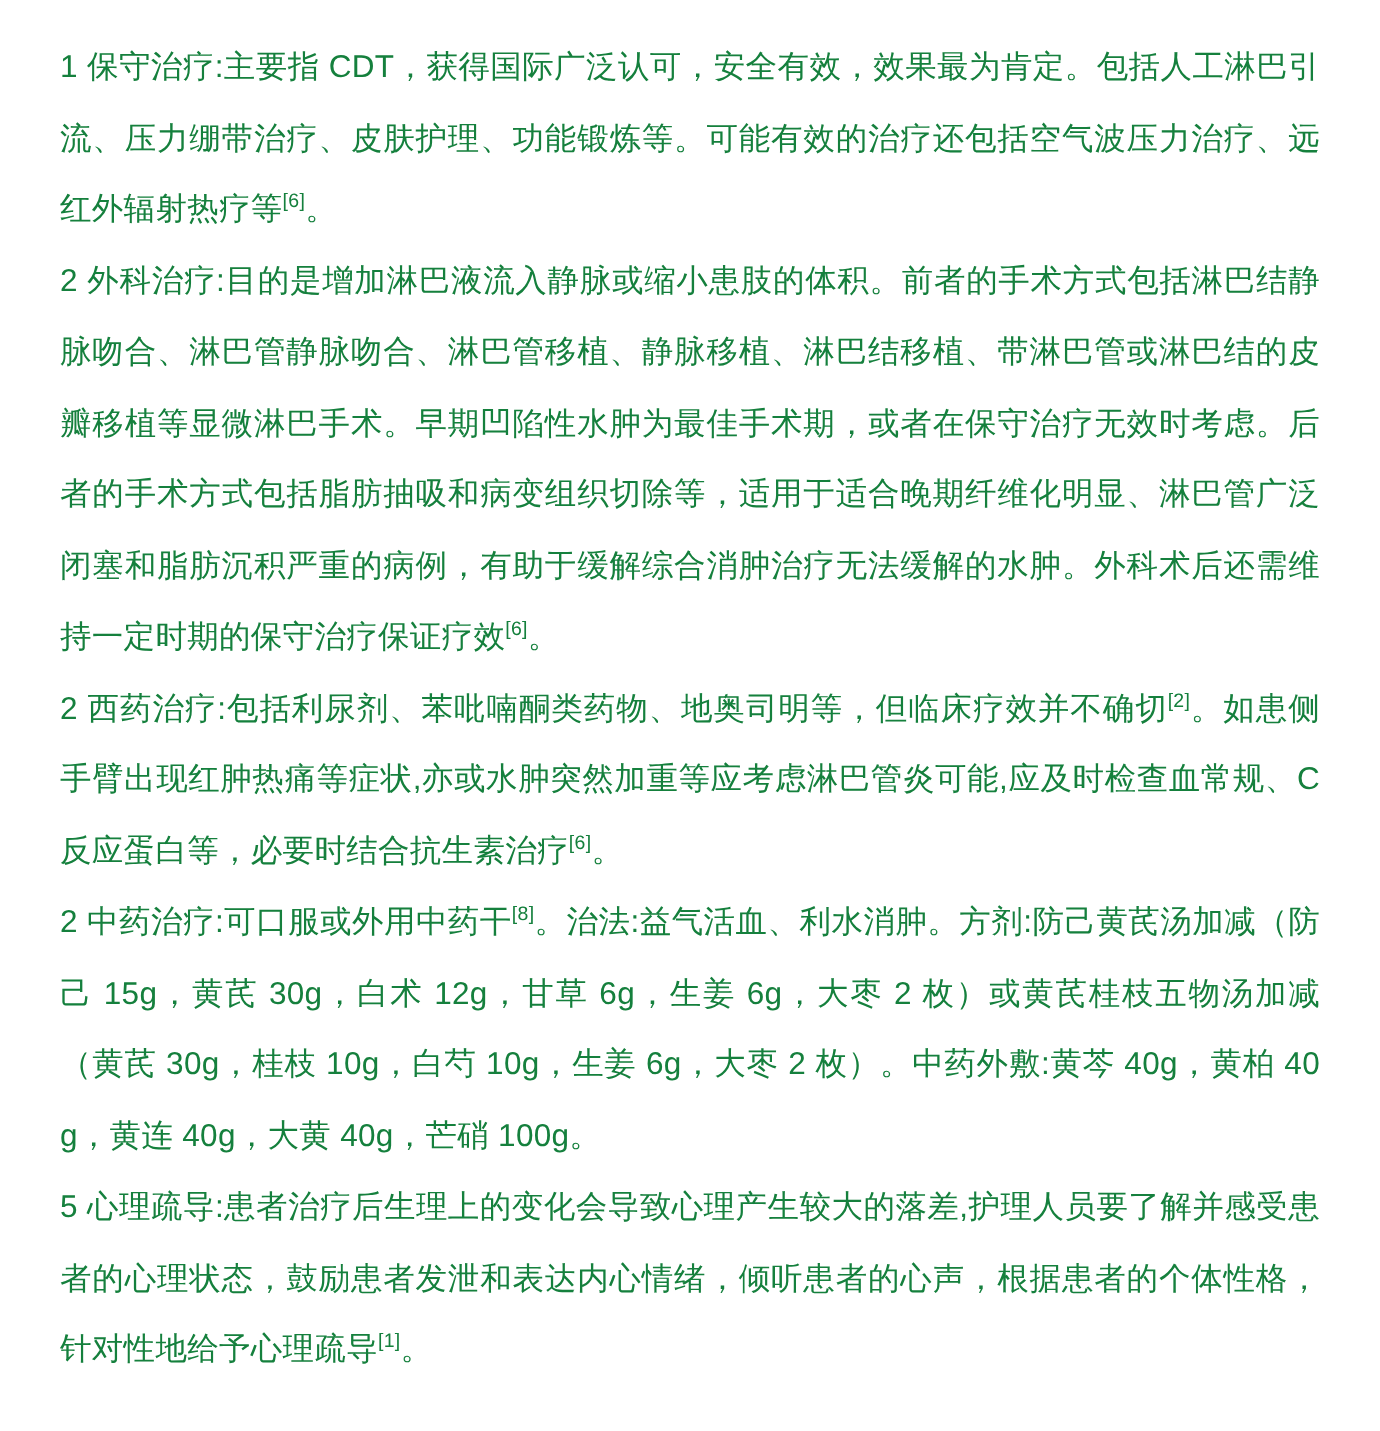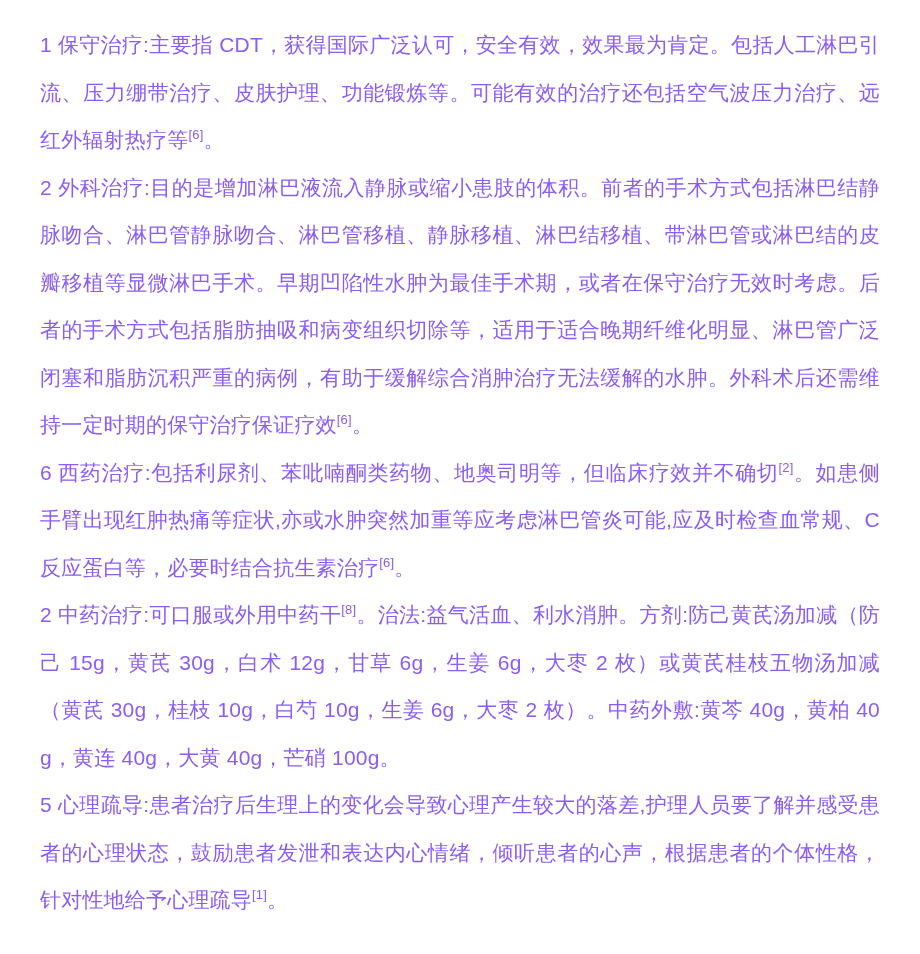--- a/index.html
+++ b/index.html
@@ -11,21 +11,21 @@
     width: 920px;
     height: 954px;
     overflow: hidden;
     font-family: "Liberation Sans", sans-serif;
   }
   .page {
     box-sizing: border-box;
     width: 920px;
     height: 954px;
     padding: 21px 40px 0 40px;
-    color: #8b5cf6;
+    color: #15803d;
     background: #ffffff;
   }
   .para {
     margin: 0;
     font-size: 21px;
     line-height: 47.5px;
     text-align: justify;
     text-justify: inter-ideograph;
     letter-spacing: 0.2px;
     word-break: break-all;
@@ -35,16 +35,16 @@
     line-height: 0;
     vertical-align: super;
   }
 </style>
 </head>
 <body>
 
 <div class="page">
   <p class="para"><span>1 保守治疗:主要指 CDT，获得国际广泛认可，安全有效，效果最为肯定。包括人工淋巴引流、压力绷带治疗、皮肤护理、功能锻炼等。可能有效的治疗还包括空气波压力治疗、远红外辐射热疗等</span><sup>[6]</sup><span>。</span></p>
   <p class="para"><span>2 外科治疗:目的是增加淋巴液流入静脉或缩小患肢的体积。前者的手术方式包括淋巴结静脉吻合、淋巴管静脉吻合、淋巴管移植、静脉移植、淋巴结移植、带淋巴管或淋巴结的皮瓣移植等显微淋巴手术。早期凹陷性水肿为最佳手术期，或者在保守治疗无效时考虑。后者的手术方式包括脂肪抽吸和病变组织切除等，适用于适合晚期纤维化明显、淋巴管广泛闭塞和脂肪沉积严重的病例，有助于缓解综合消肿治疗无法缓解的水肿。外科术后还需维持一定时期的保守治疗保证疗效</span><sup>[6]</sup><span>。</span></p>
-  <p class="para"><span>6 西药治疗:包括利尿剂、苯吡喃酮类药物、地奥司明等，但临床疗效并不确切</span><sup>[2]</sup><span>。如患侧手臂出现红肿热痛等症状,亦或水肿突然加重等应考虑淋巴管炎可能,应及时检查血常规、C 反应蛋白等，必要时结合抗生素治疗</span><sup>[6]</sup><span>。</span></p>
+  <p class="para"><span>2 西药治疗:包括利尿剂、苯吡喃酮类药物、地奥司明等，但临床疗效并不确切</span><sup>[2]</sup><span>。如患侧手臂出现红肿热痛等症状,亦或水肿突然加重等应考虑淋巴管炎可能,应及时检查血常规、C 反应蛋白等，必要时结合抗生素治疗</span><sup>[6]</sup><span>。</span></p>
   <p class="para"><span>2 中药治疗:可口服或外用中药干</span><sup>[8]</sup><span>。治法:益气活血、利水消肿。方剂:防己黄芪汤加减（防己 15g，黄芪 30g，白术 12g，甘草 6g，生姜 6g，大枣 2 枚）或黄芪桂枝五物汤加减（黄芪 30g，桂枝 10g，白芍 10g，生姜 6g，大枣 2 枚）。中药外敷:黄芩 40g，黄柏 40g，黄连 40g，大黄 40g，芒硝 100g。</span></p>
   <p class="para"><span>5 心理疏导:患者治疗后生理上的变化会导致心理产生较大的落差,护理人员要了解并感受患者的心理状态，鼓励患者发泄和表达内心情绪，倾听患者的心声，根据患者的个体性格，针对性地给予心理疏导</span><sup>[1]</sup><span>。</span></p>
 </div>
 
 </body></html>

